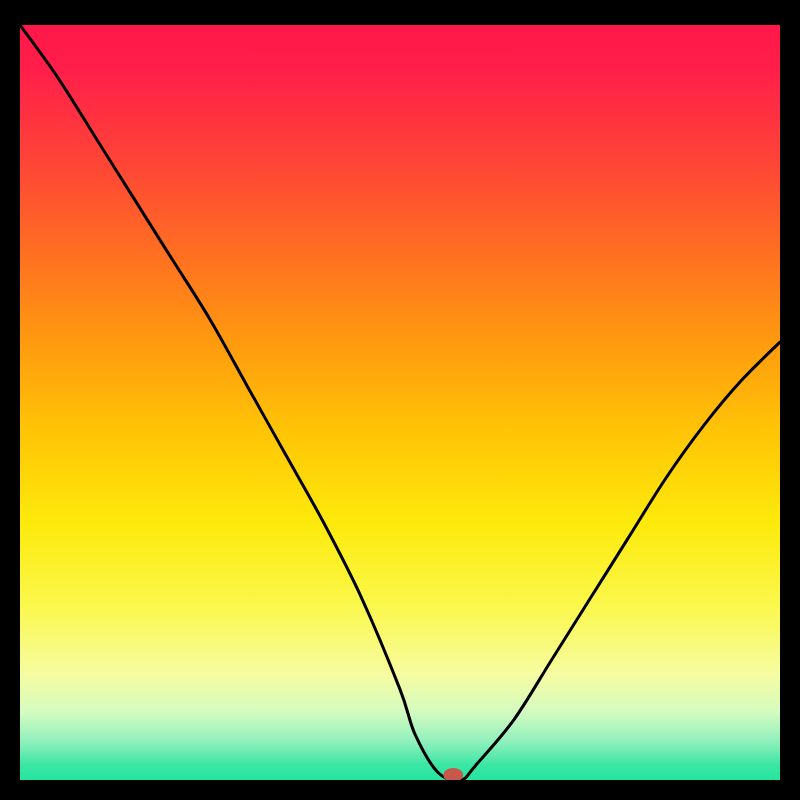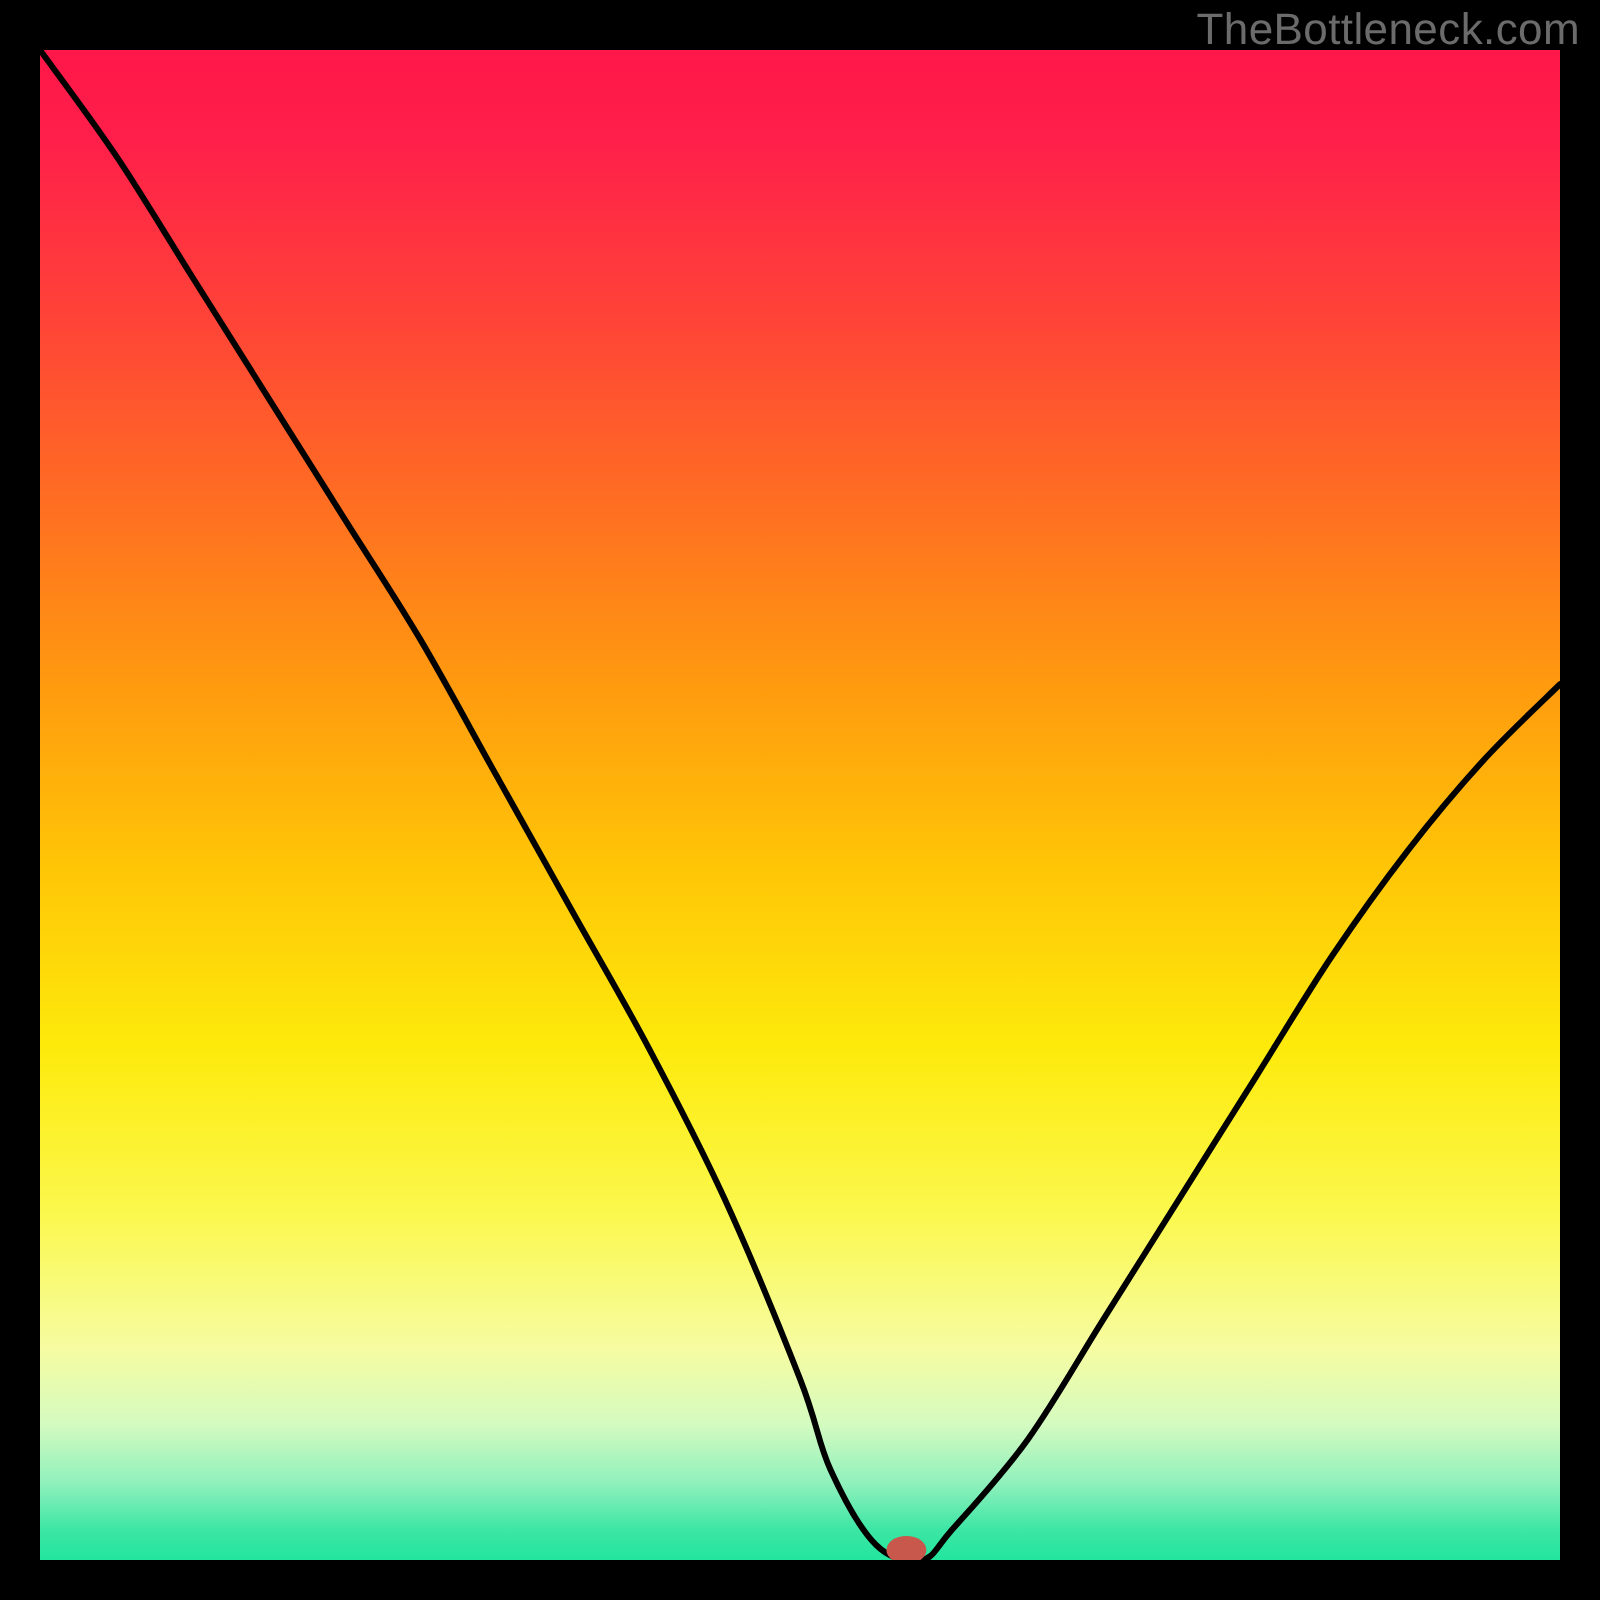--- a/index.html
+++ b/index.html
@@ -70,21 +70,20 @@
   .marker {
     fill: #c7584b;
     stroke: none;
   }
 </style>
 </head>
 <body>
 
 <div class="stage">
 
-  <div class="watermark">TheBottleneck.com</div>
 
   <div class="plot">
     <div class="gradient-fill"></div>
 
     <svg class="curve" viewBox="0 0 760 755" preserveAspectRatio="none">
       <path fill="none" stroke="#000" stroke-width="3" stroke-linecap="round" stroke-linejoin="round" d="M 0,0 C 6.333333333333333,8.808333333333318 25.333333333333336,33.97499999999991 38,52.84999999999991 C 50.666666666666664,71.72499999999991 63.333333333333336,93.11666666666666 76,113.25 C 88.66666666666667,133.38333333333335 101.33333333333333,153.51666666666662 114,173.64999999999998 C 126.66666666666667,193.78333333333333 139.33333333333334,213.91666666666674 152,234.05000000000007 C 164.66666666666666,254.1833333333334 177.33333333333334,273.05833333333334 190,294.45 C 202.66666666666666,315.84166666666664 215.33333333333334,339.75 228,362.4 C 240.66666666666666,385.04999999999995 253.33333333333334,407.70000000000005 266,430.35 C 278.6666666666667,453 291.3333333333333,474.39166666666665 304,498.29999999999995 C 316.6666666666667,522.2083333333333 329.3333333333333,546.1166666666666 342,573.8 C 354.6666666666667,601.4833333333333 371.1333333333333,641.75 380,664.4 C 388.8666666666667,687.05 388.8666666666667,695.8583333333333 395.2,709.7 C 401.5333333333333,723.5416666666667 410.4000000000001,739.9000000000001 418.00000000000006,747.45 C 425.6,755 434.46666666666664,756.2583333333333 440.79999999999995,755 C 447.13333333333327,753.7416666666667 447.1333333333333,749.9666666666667 456,739.9 C 464.8666666666667,729.8333333333333 481.3333333333333,712.2166666666667 494,694.6 C 506.6666666666667,676.9833333333333 519.3333333333334,654.3333333333334 532,634.2 C 544.6666666666666,614.0666666666667 557.3333333333334,593.9333333333333 570,573.8 C 582.6666666666666,553.6666666666666 595.3333333333334,533.5333333333333 608,513.4 C 620.6666666666666,493.26666666666665 633.3333333333334,471.875 646,453 C 658.6666666666666,434.125 671.3333333333334,416.5083333333334 684,400.15000000000003 C 696.6666666666666,383.7916666666667 709.3333333333334,368.6916666666666 722,354.84999999999997 C 734.6666666666666,341.0083333333333 753.6666666666666,323.39166666666665 760,317.1"></path>
       <ellipse class="marker" cx="433.2" cy="750" rx="10" ry="7" fill="#c7584b"></ellipse>
     </svg>
   </div>
 </div>

